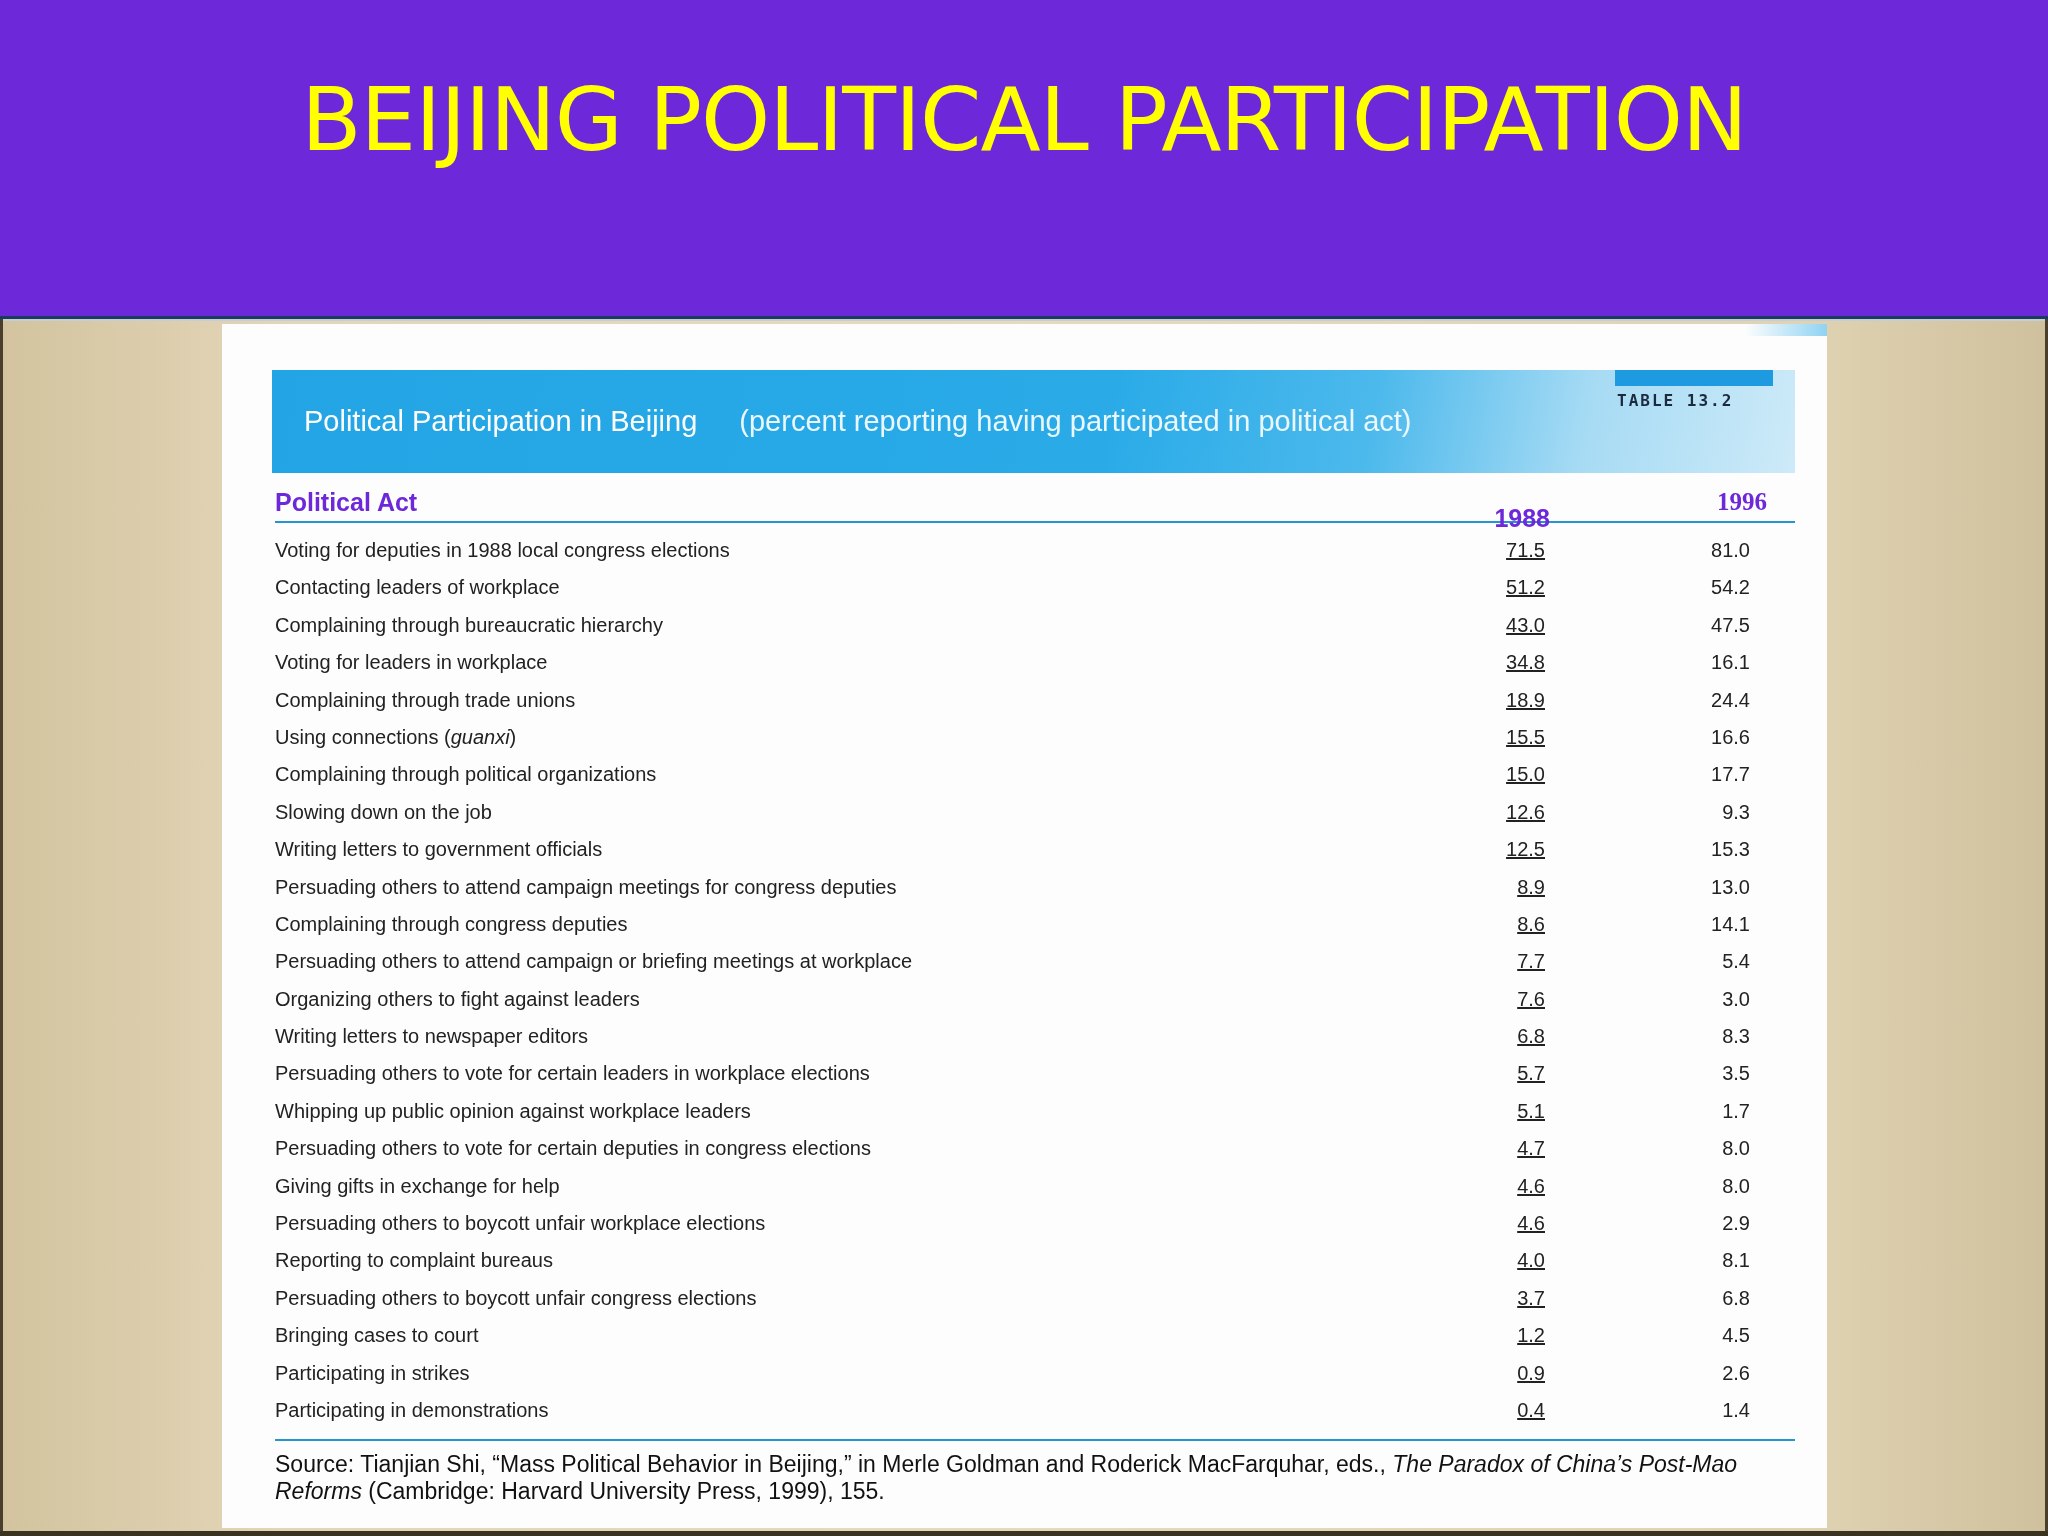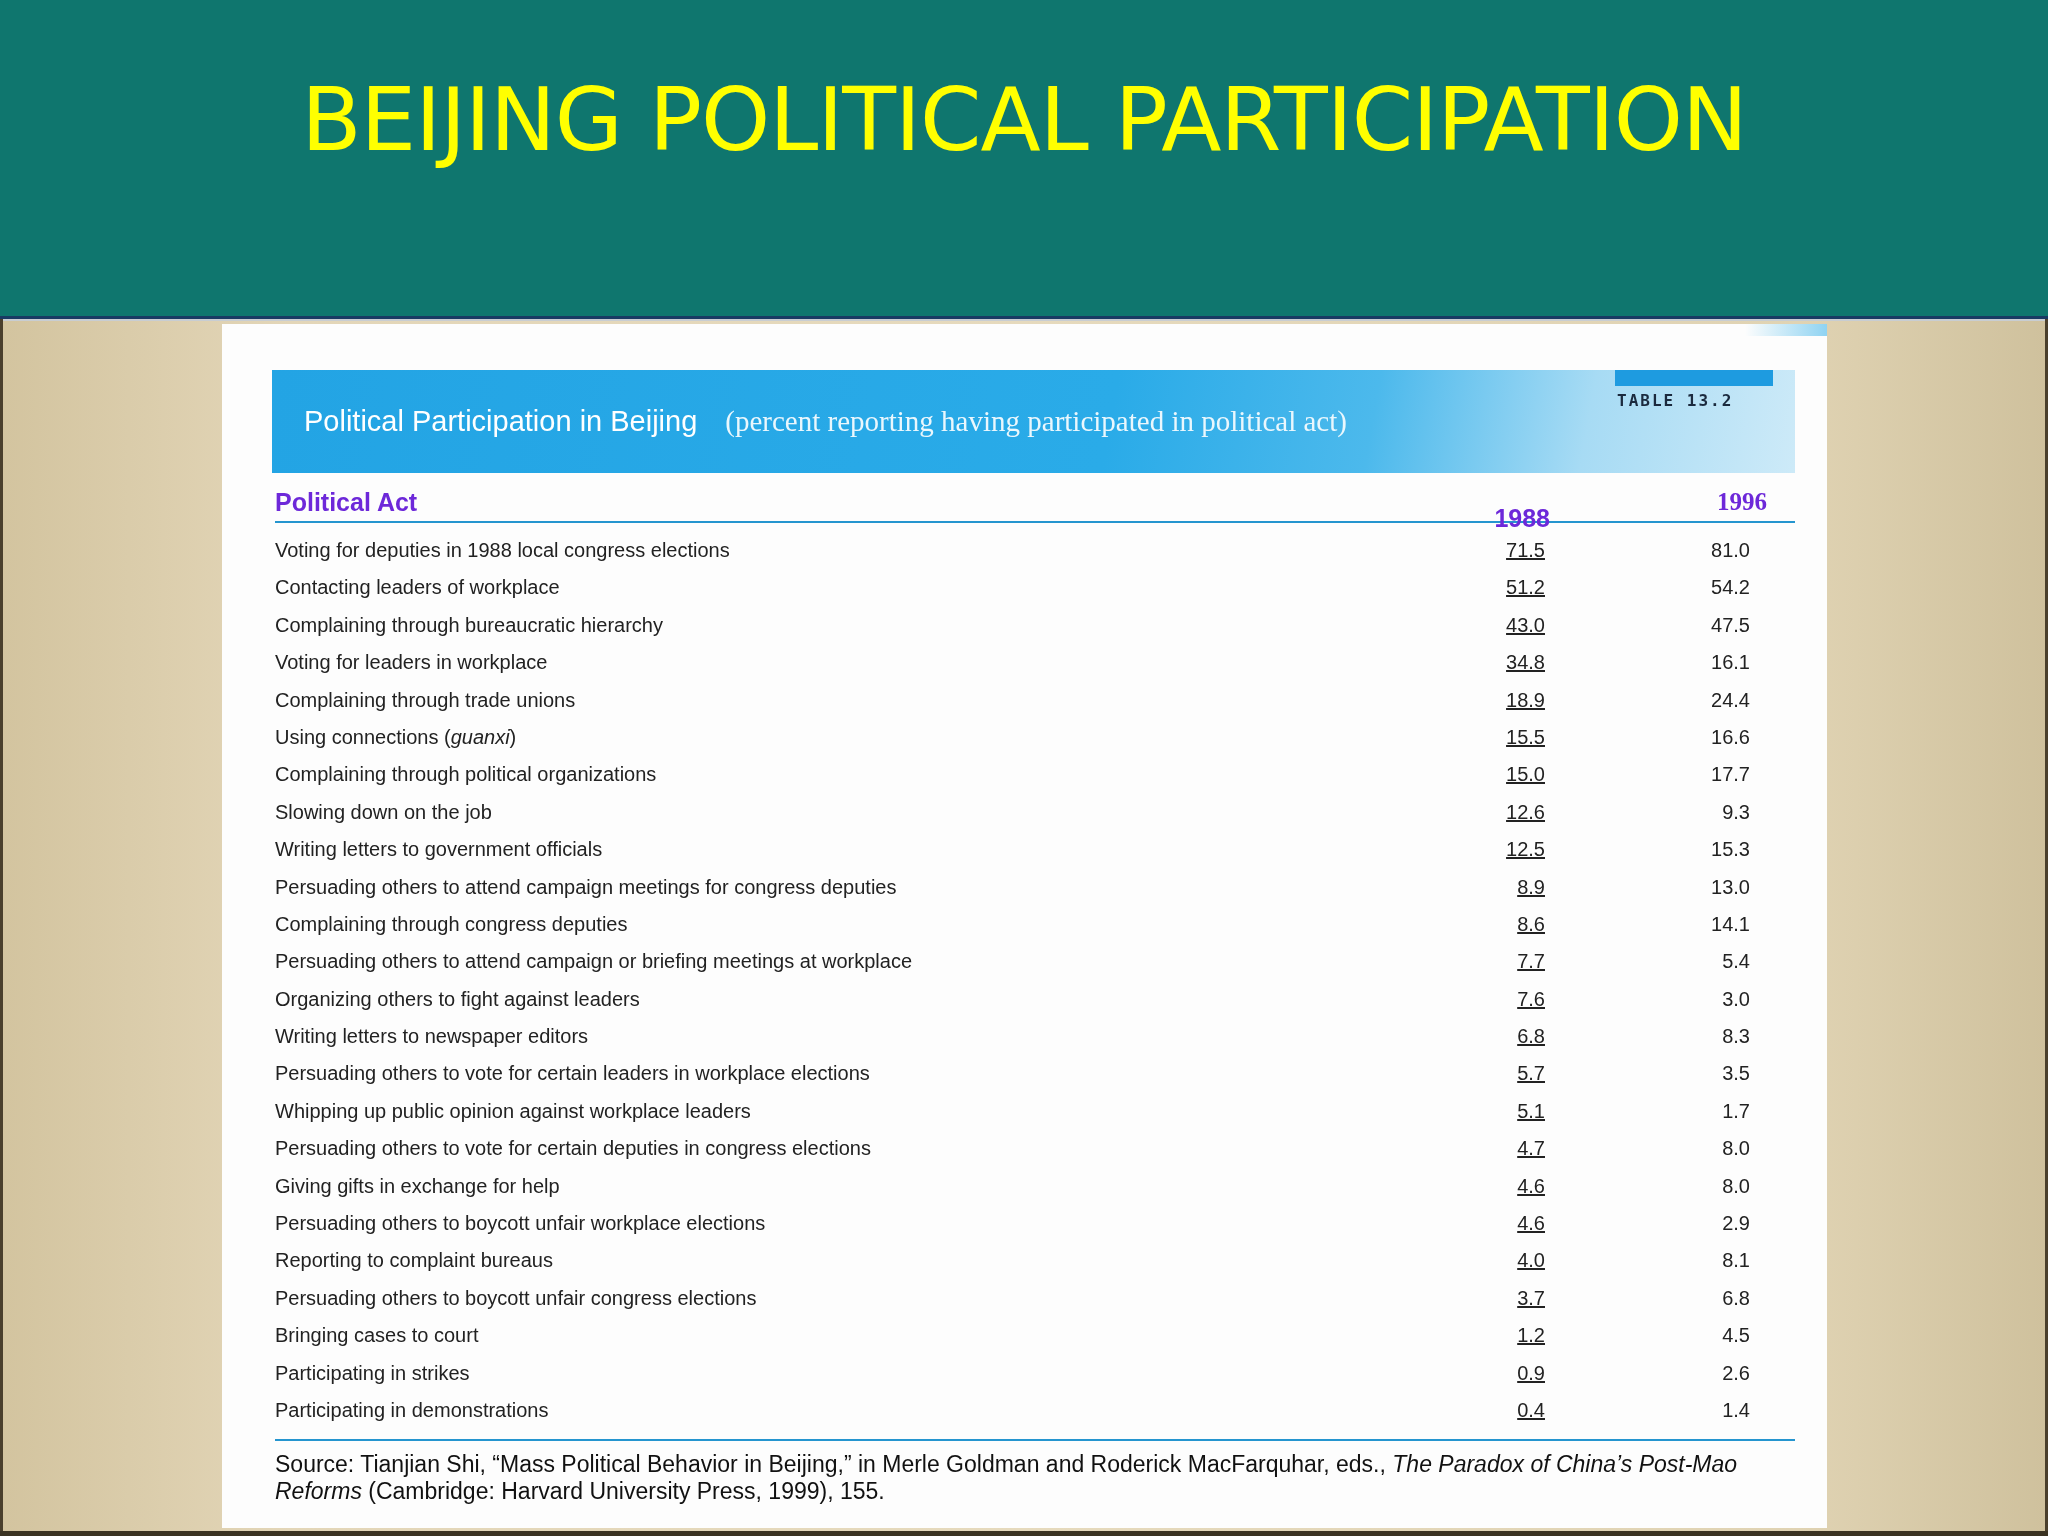--- a/index.html
+++ b/index.html
@@ -3,21 +3,21 @@
   <meta charset="utf-8">
   <style>
     html, body { margin: 0; padding: 0; }
     body {
       width: 2048px; height: 1536px; overflow: hidden; position: relative;
       background: #1f4677;
       font-family: "Liberation Sans", sans-serif;
     }
     .header {
       position: absolute; left: 0; top: 0; width: 2048px; height: 316px;
-      background: #0f766e;
+      background: #6d28d9;
       border-bottom: 3px solid #183a63;
     }
     .slide-title {
       position: absolute; left: 0; top: 76px; width: 2048px;
       text-align: center; color: #ffff00;
       font-family: "DejaVu Sans", sans-serif;
       font-size: 88px; line-height: 1; letter-spacing: -1px;
       font-weight: normal; margin: 0;
     }
     .content-bg {
@@ -43,21 +43,21 @@
       position: absolute; left: 50px; top: 46px; width: 1523px; height: 103px;
       background: linear-gradient(100deg, #23a4e4 0%, #2aabe8 55%, #4cb9ec 72%, #a7dbf4 86%, #cdeaf8 100%);
     }
     .banner-stripe {
       position: absolute; left: 1343px; top: 0; width: 158px; height: 16px; background: #1e9be0;
     }
     .banner-title {
       position: absolute; left: 32px; top: 35px;
       color: #ffffff; font-size: 29px; white-space: nowrap;
     }
-    .banner-subtitle { margin-left: 28px; color: #eaf7fd; font-family: Liberation Serif, serif; }
+    .banner-subtitle { margin-left: 42px; color: #eaf7fd; }
     .table-label {
       position: absolute; left: 1345px; top: 21px;
       font-family: "DejaVu Sans Mono", monospace; font-weight: bold;
       color: #1b2a3e; font-size: 16px; letter-spacing: 2px;
     }
 
     .table { position: absolute; left: 53px; top: 150px; width: 1520px; }
     .thead {
       position: relative; height: 47px;
       border-bottom: 2px solid #2595cf;

